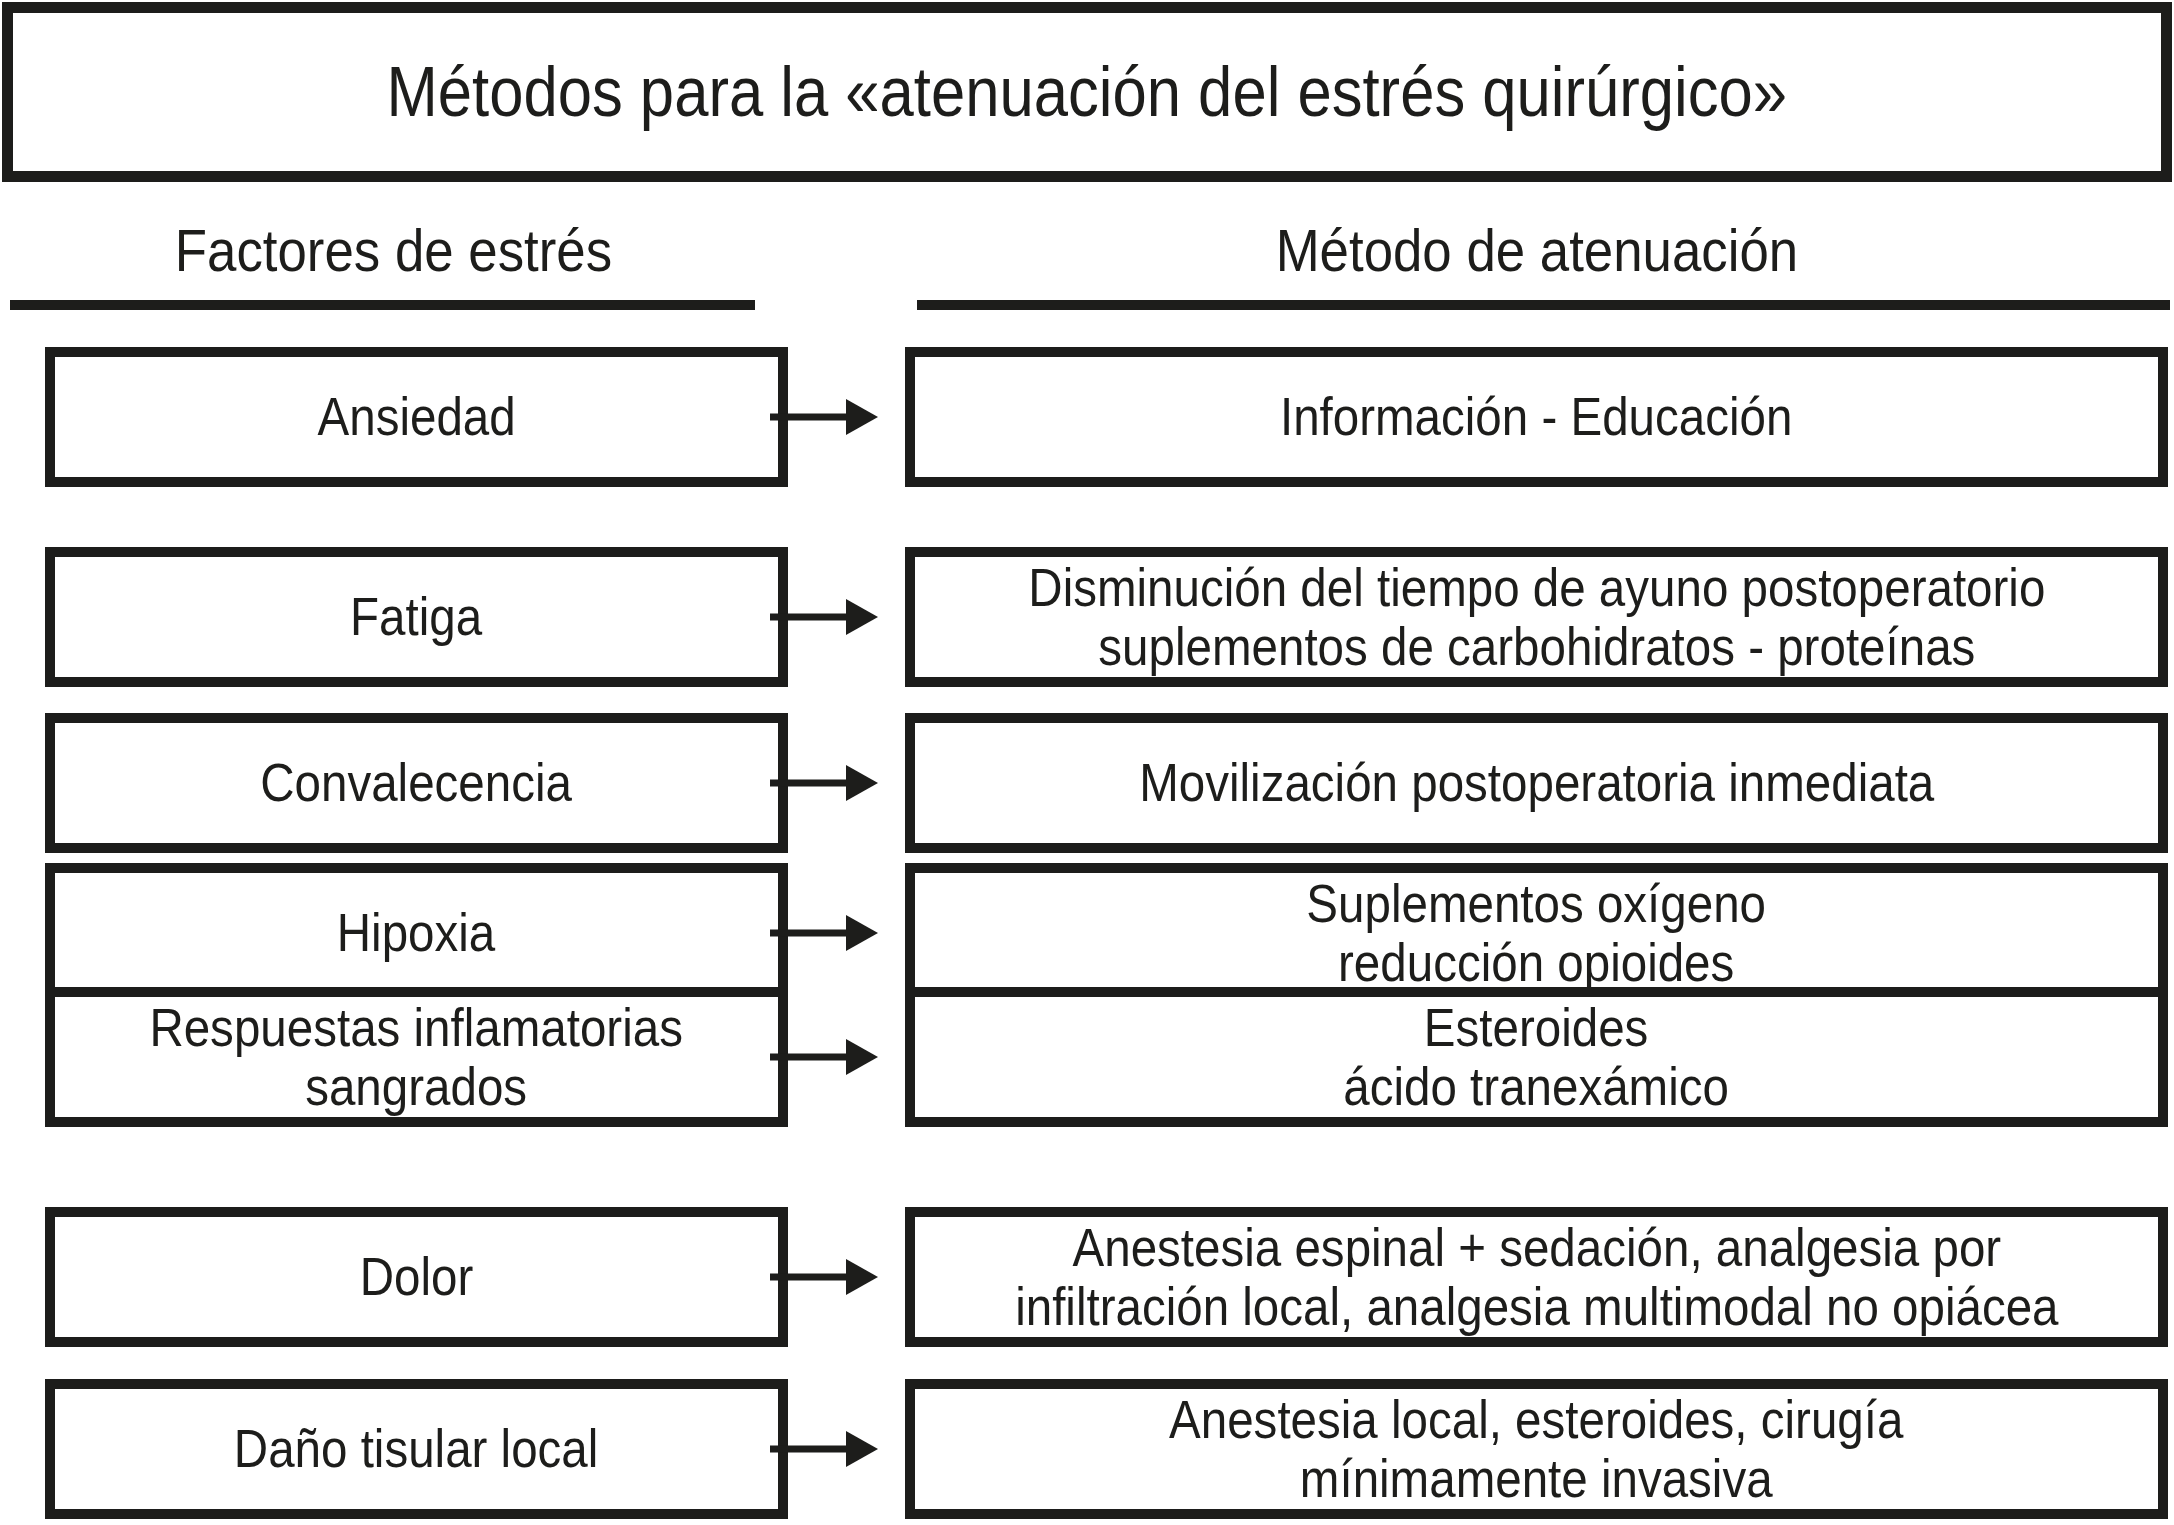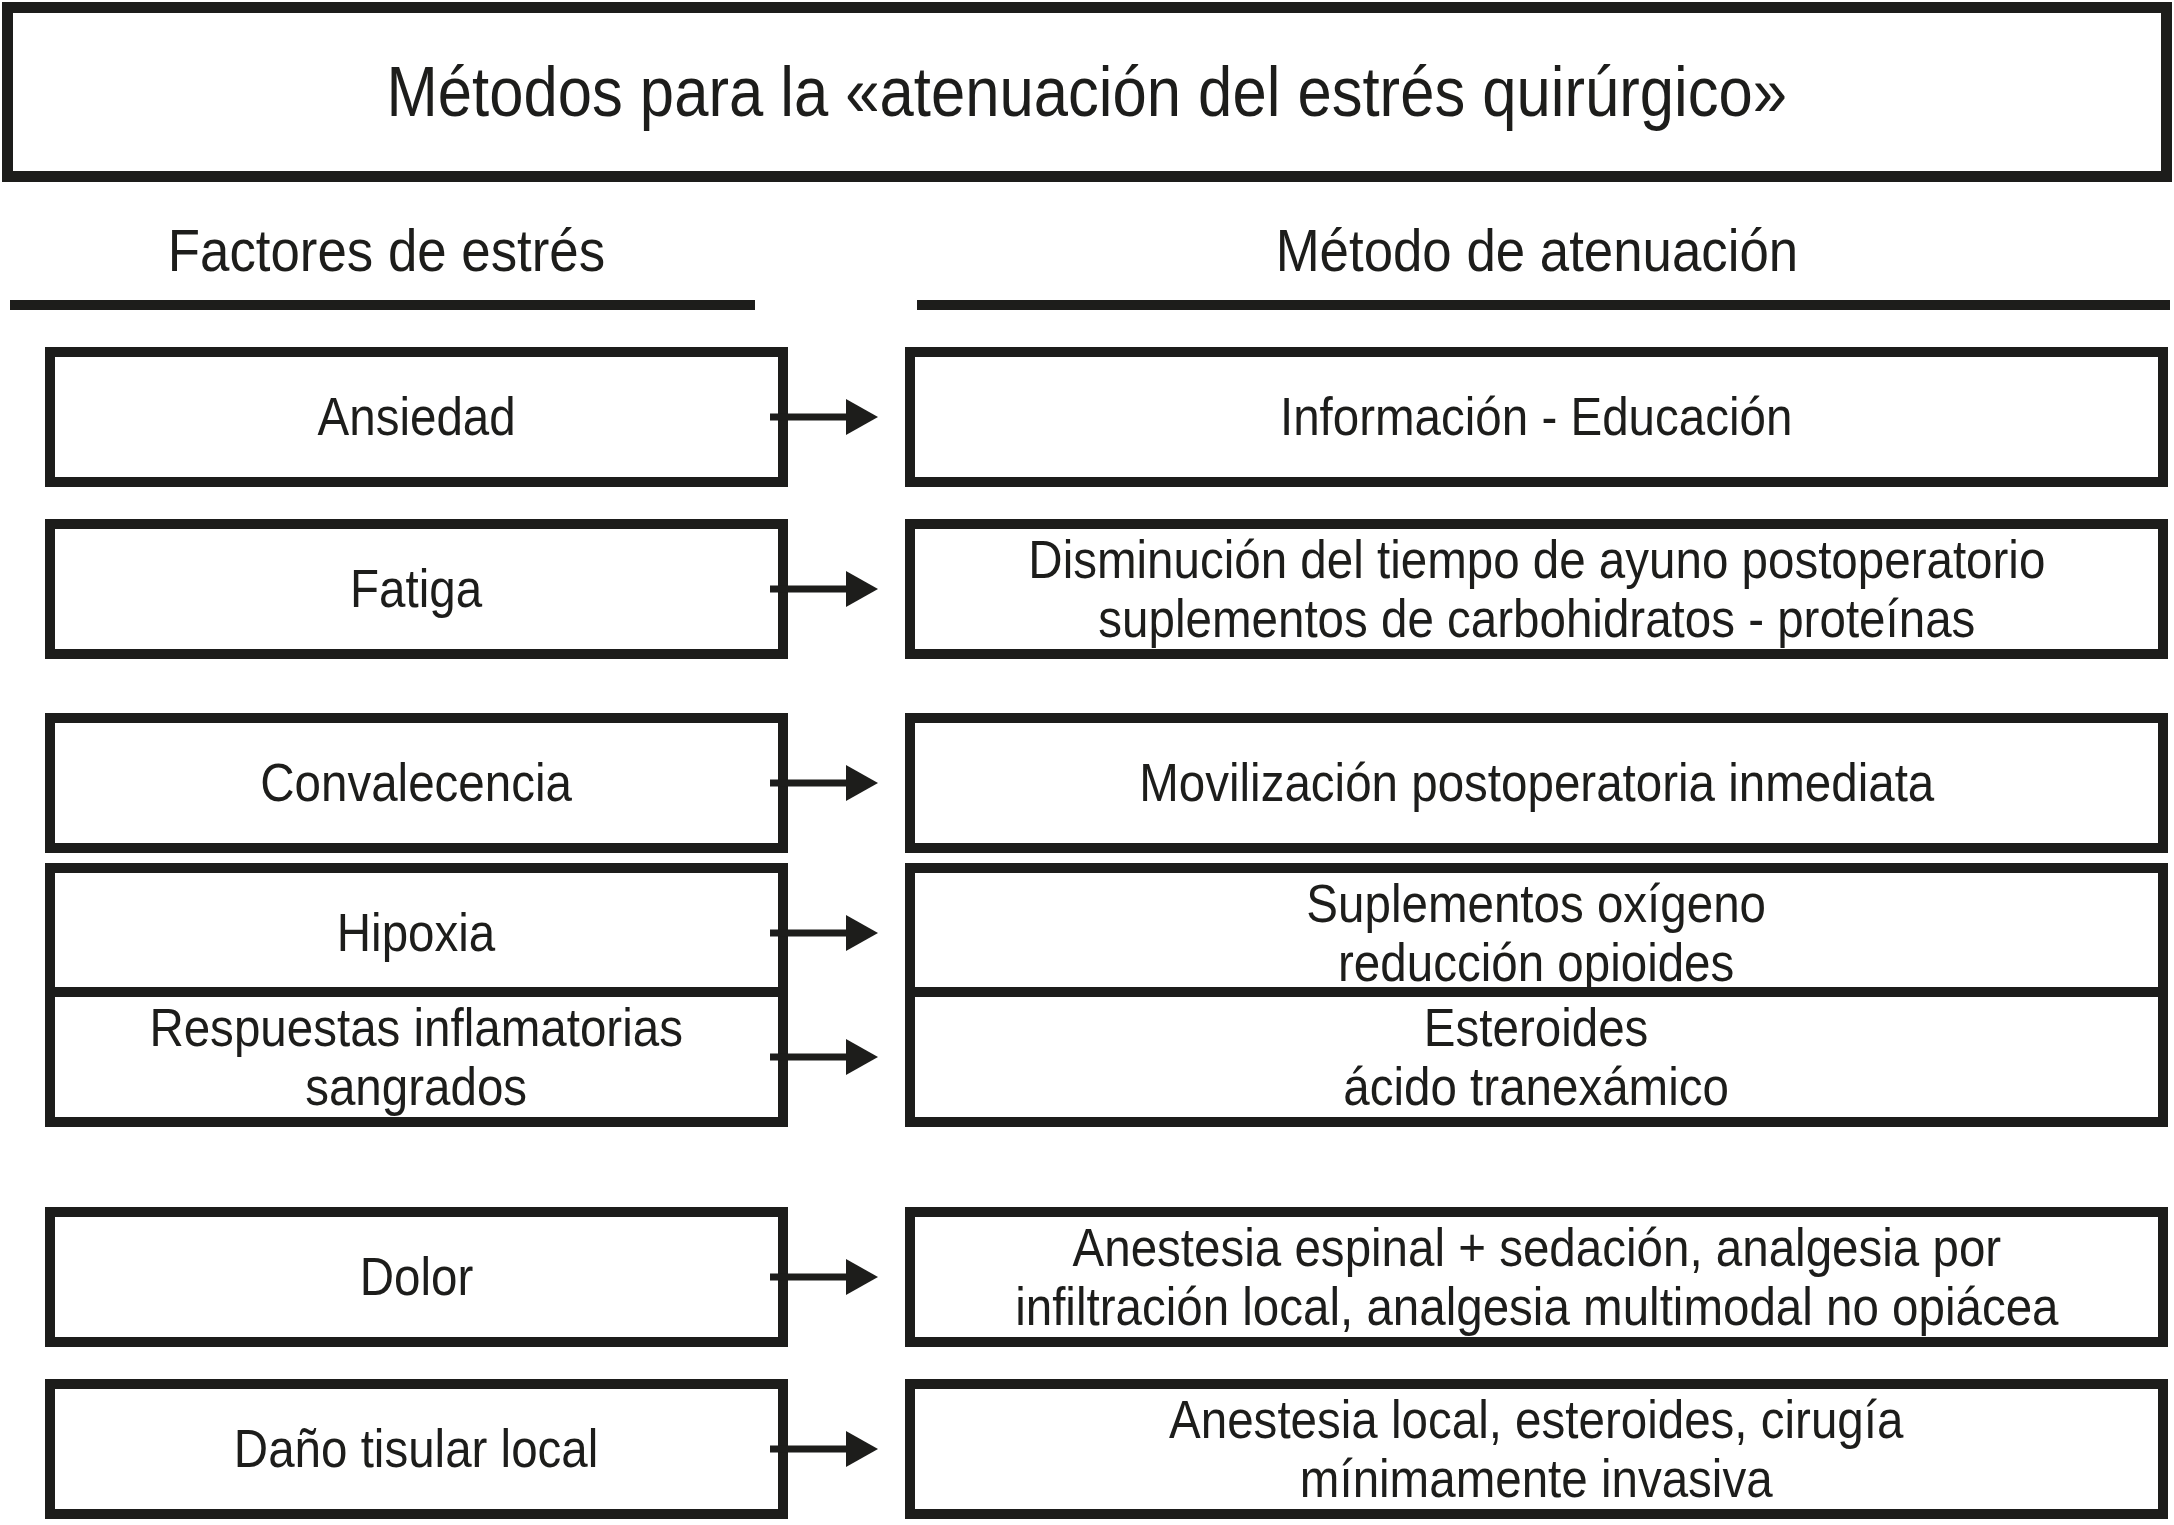--- a/index.html
+++ b/index.html
@@ -29,21 +29,21 @@
     white-space:nowrap;
   }
 
   
   .col-header{
     position:absolute;top:218px;height:64px;
     display:flex;align-items:center;justify-content:center;
     font-size:60px;
   }
   .col-header .hdr-inner{transform:scaleX(0.88);white-space:nowrap;}
-  .col-header.left{left:15px;width:743px;}
+  .col-header.left{left:22px;width:743px;}
   .col-header.right{left:905px;width:1263px;}
 
   .underline{position:absolute;height:10px;background:var(--ink);}
   .underline.left{left:10px;top:300px;width:745px;}
   .underline.right{left:917px;top:300px;width:1253px;}
 
   
   .row{position:absolute;left:0;width:2174px;height:140px;}
   .box{
     position:absolute;top:0;height:140px;
@@ -99,21 +99,21 @@
       <line x1="2" y1="22" x2="80" y2="22"></line>
       <polygon points="78,4 110,22 78,40"></polygon>
     </svg>
     <div class="box method-box">
       <div class="box-text">
             <div class="line">Información - Educación</div>
           </div>
     </div>
   </div>
 
-  <div class="row" style="top: 519px; border-radius: 15px;">
+  <div class="row" style="top: 547px; border-radius: 15px;">
     <div class="box factor-box">
       <div class="box-text">
             <div class="line">Fatiga</div>
           </div>
     </div>
     <svg class="arrow" viewBox="0 0 110 44" xmlns="http://www.w3.org/2000/svg">
       <line x1="2" y1="22" x2="80" y2="22"></line>
       <polygon points="78,4 110,22 78,40"></polygon>
     </svg>
     <div class="box method-box">

